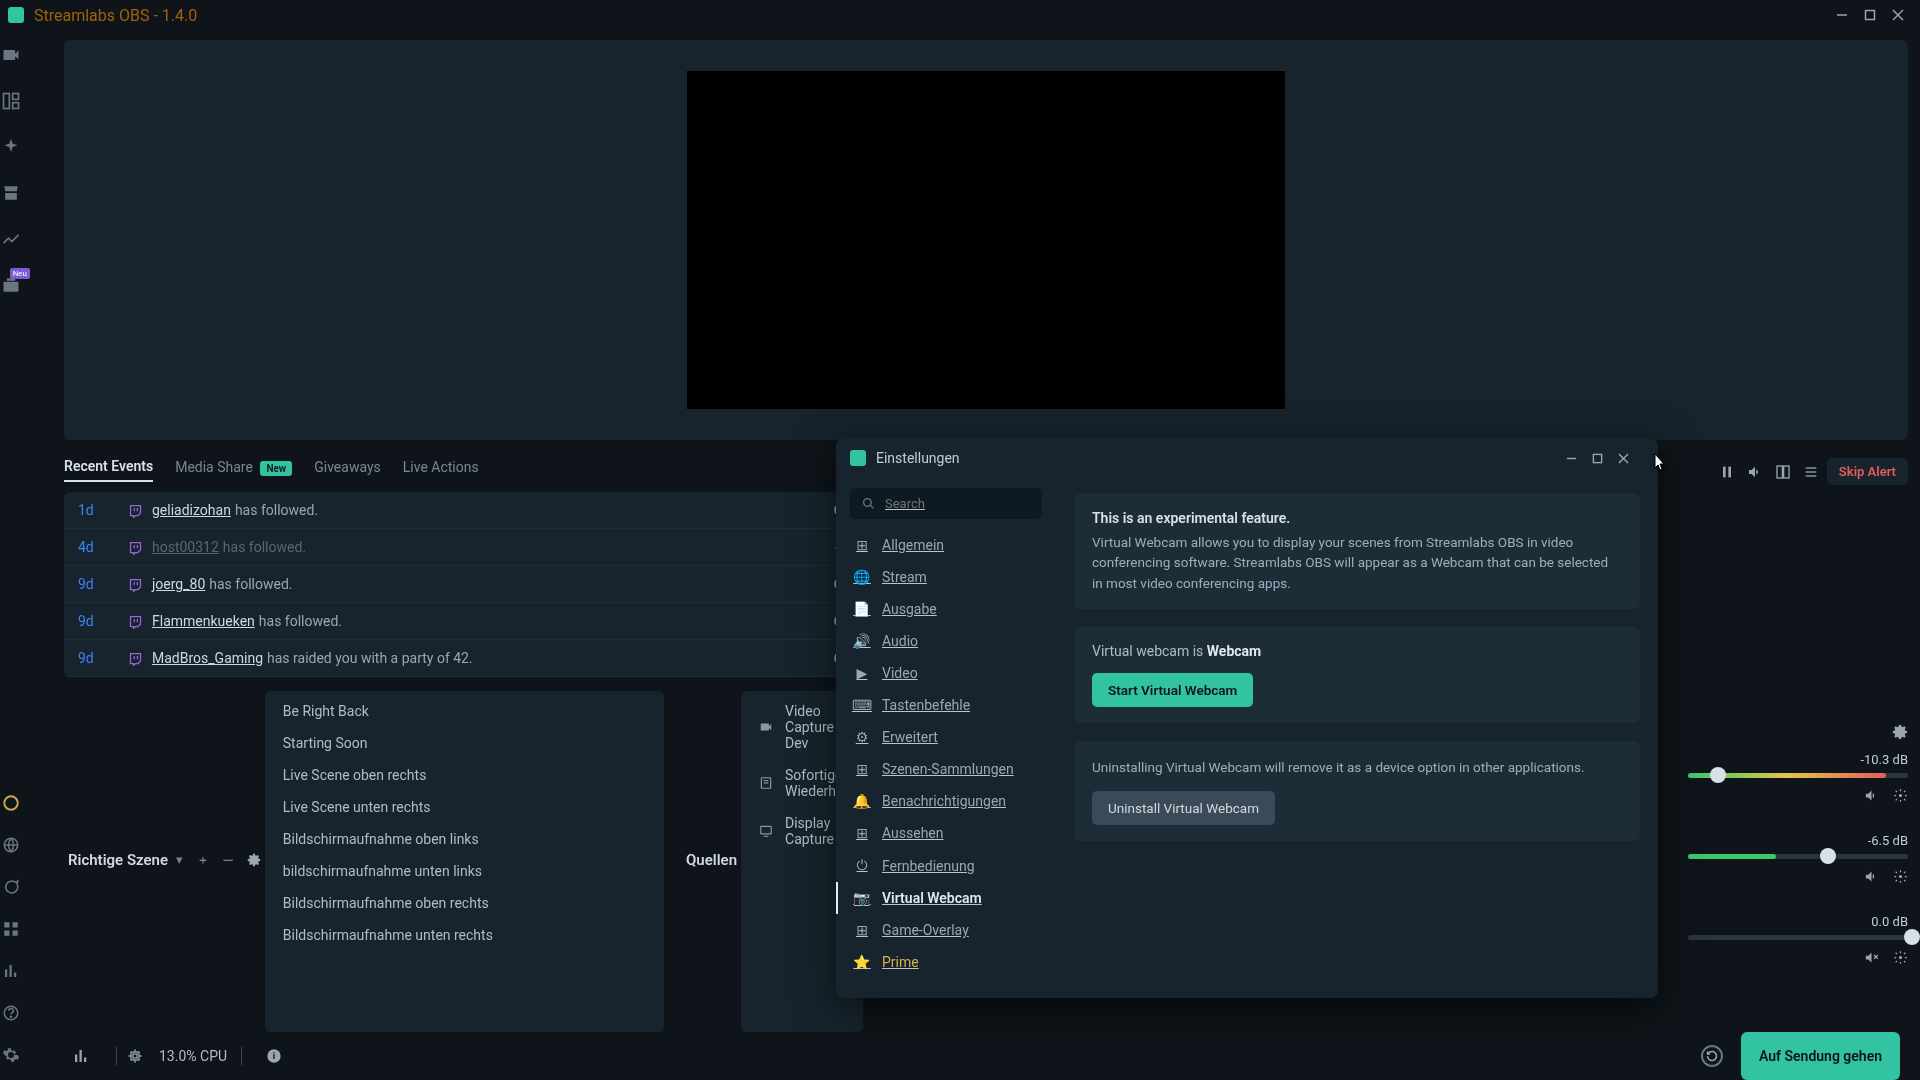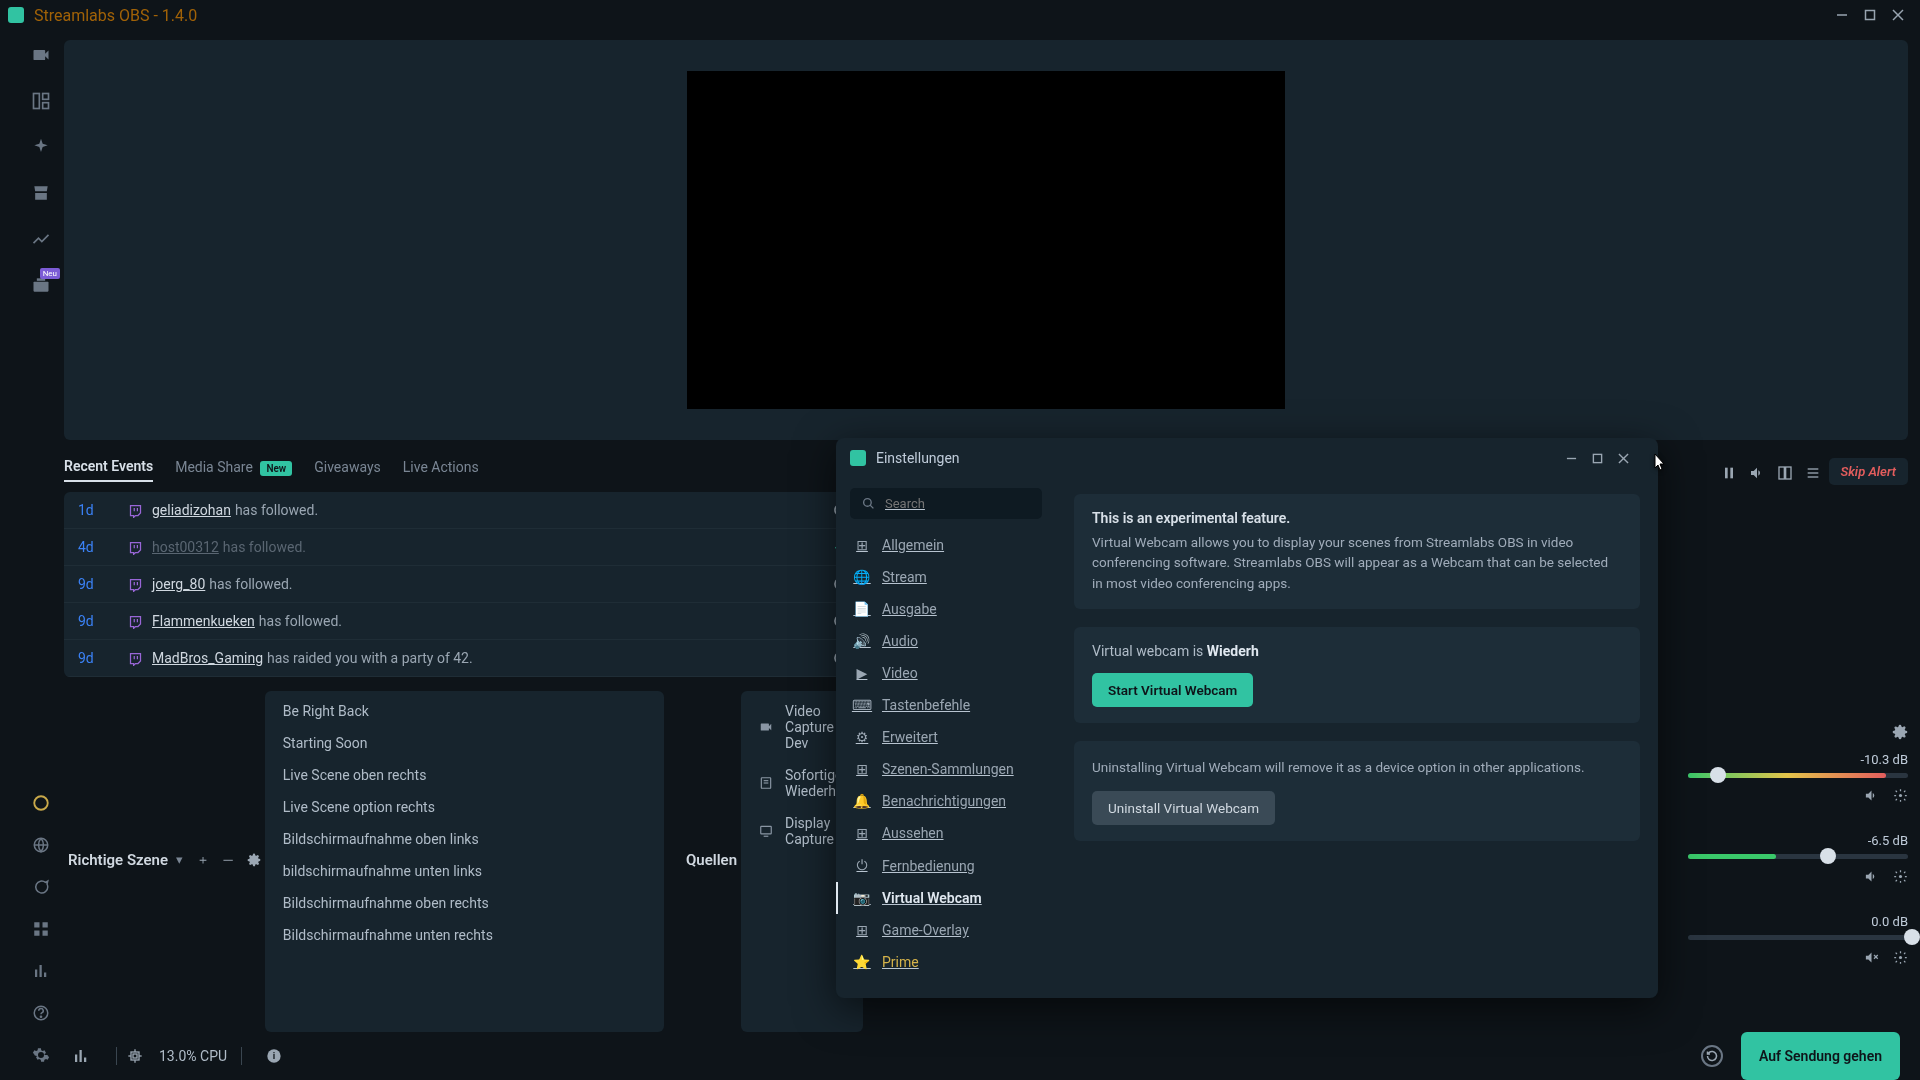--- a/index.html
+++ b/index.html
@@ -7,21 +7,21 @@
 
 
 .titlebar { height: 30px; background: #0e1419; display: flex; align-items: center; padding: 0 8px; }
 .titlebar .logo { width: 16px; height: 16px; background: #31c3a2; border-radius: 3px; margin-right: 10px; }
 .titlebar .title { color: #a16207; font-size: 16px; }
 .titlebar .spacer { flex: 1; }
 .titlebar .win-btn { width: 28px; height: 24px; display: flex; align-items: center; justify-content: center; color: #98a4b0; cursor: pointer; }
 
 
 .app { display: flex; height: calc(100% - 30px); }
-.left-rail { width: 52px; background: #0e1419; display: flex; flex-direction: column; align-items: flex-end; padding-top: 14px; gap: 24px; }
+.left-rail { width: 52px; background: #0e1419; display: flex; flex-direction: column; align-items: flex-start; padding-top: 14px; gap: 24px; }
 .left-rail .rail-icon { width: 22px; height: 22px; color: #6a7684; display: flex; align-items: center; justify-content: center; position: relative; }
 .left-rail .rail-icon .badge { position: absolute; top: -6px; right: -8px; background: #7c5cd6; color: #fff; font-size: 8px; padding: 1px 3px; border-radius: 2px; }
 .left-rail .rail-bottom { margin-top: auto; margin-bottom: 14px; display: flex; flex-direction: column; gap: 20px; align-items: center; }
 .left-rail .rail-icon.gold { color: #c9a94a; }
 
 .main { flex: 1; display: flex; flex-direction: column; }
 
 
 .preview-area { flex: 0 0 400px; background: #17242d; margin: 10px 12px 4px 12px; border-radius: 6px; display: flex; align-items: center; justify-content: center; position: relative; }
 .preview-inner { width: 598px; height: 338px; background: #000; }
@@ -52,21 +52,21 @@
 .panel-header .chev { margin-left: 8px; color: #7a8694; }
 .panel-header .spacer { flex: 1; }
 .panel-header .hicon { color: #9aa6b2; margin-left: 14px; cursor: pointer; }
 .panel-list { background: #17242d; border-radius: 6px; flex: 1; overflow: hidden; padding: 4px 0; }
 .panel-list .item { padding: 8px 18px; color: #b0bcc8; font-size: 14px; cursor: pointer; display: flex; align-items: center; gap: 12px; }
 .panel-list .item .src-icon { color: #8a96a4; width: 16px; }
 .panel-list::-webkit-scrollbar { width: 6px; }
 
 
 .right-widgets { flex: 1; margin-left: 18px; position: relative; }
-.toolbar-right { position: absolute; top: 6px; right: 0; display: flex; align-items: flex-end; gap: 4px; font-style: italic; }
+.toolbar-right { position: absolute; top: 6px; right: 0; display: flex; align-items: center; gap: 4px; }
 .toolbar-right .ticon { color: #9aa6b2; cursor: pointer; padding: 4px; }
 .toolbar-right .skip { background: #17242d; color: #e35d5d; padding: 6px 12px; border-radius: 5px; font-size: 13px; font-weight: 600; }
 
 .mixer { position: absolute; right: 0; top: 300px; width: 220px; }
 .mixer-row { margin-bottom: 30px; }
 .mixer-row .db { text-align: right; color: #c0ccda; font-size: 13px; margin-bottom: 6px; }
 .mixer-row .bar { height: 5px; background: #2a3540; border-radius: 3px; position: relative; margin-bottom: 10px; }
 .mixer-row .bar .fill { position: absolute; left: 0; top: 0; height: 100%; border-radius: 3px; }
 .mixer-row .bar .knob { position: absolute; width: 16px; height: 16px; background: #d8e0e8; border-radius: 8px; top: -6px; }
 .mixer-row .ctrls { display: flex; justify-content: flex-end; gap: 14px; }
@@ -342,21 +342,21 @@
                   <svg width="14" height="14" viewBox="0 0 24 24" fill="currentColor">
                     <circle cx="12" cy="12" r="3"></circle>
                     <path d="M19.4 15a1.65 1.65 0 0 0 .33 1.82l.06.06a2 2 0 1 1-2.83 2.83l-.06-.06a1.65 1.65 0 0 0-1.82-.33 1.65 1.65 0 0 0-1 1.51V21a2 2 0 1 1-4 0v-.09A1.65 1.65 0 0 0 9 19.4a1.65 1.65 0 0 0-1.82.33l-.06.06a2 2 0 1 1-2.83-2.83l.06-.06a1.65 1.65 0 0 0 .33-1.82 1.65 1.65 0 0 0-1.51-1H3a2 2 0 1 1 0-4h.09A1.65 1.65 0 0 0 4.6 9a1.65 1.65 0 0 0-.33-1.82l-.06-.06a2 2 0 1 1 2.83-2.83l.06.06a1.65 1.65 0 0 0 1.82.33H9a1.65 1.65 0 0 0 1-1.51V3a2 2 0 1 1 4 0v.09a1.65 1.65 0 0 0 1 1.51 1.65 1.65 0 0 0 1.82-.33l.06-.06a2 2 0 1 1 2.83 2.83l-.06.06a1.65 1.65 0 0 0-.33 1.82V9a1.65 1.65 0 0 0 1.51 1H21a2 2 0 1 1 0 4h-.09a1.65 1.65 0 0 0-1.51 1z"></path>
                   </svg>
                 </span>
             </div>
             <div class="panel-list" id="scenes-list">
                 <div class="item">Be Right Back</div>
                 <div class="item">Starting Soon</div>
                 <div class="item">Live Scene oben rechts</div>
-                <div class="item">Live Scene option rechts</div>
+                <div class="item">Live Scene unten rechts</div>
                 <div class="item">Bildschirmaufnahme oben links</div>
                 <div class="item">bildschirmaufnahme unten links</div>
                 <div class="item">Bildschirmaufnahme oben rechts</div>
                 <div class="item">Bildschirmaufnahme unten rechts</div>
               </div>
           </div>
           <div class="panel" style="flex:0 0 158px">
             <div class="panel-header">
               <span class="ptitle">Quellen</span>
             </div>
@@ -625,21 +625,21 @@
             <span>Prime</span>
           </div>
         </div>
     </div>
     <div class="modal-content">
       <div class="card">
         <div class="ch">This is an experimental feature.</div>
         <div class="cb">Virtual Webcam allows you to display your scenes from Streamlabs OBS in video conferencing software. Streamlabs OBS will appear as a Webcam that can be selected in most video conferencing apps.</div>
       </div>
       <div class="card">
-        <div class="status-line"><span>Virtual webcam is </span><b>Wiederh</b></div>
+        <div class="status-line"><span>Virtual webcam is </span><b>Webcam</b></div>
         <div class="btn-primary">Start Virtual Webcam</div>
       </div>
       <div class="card">
         <div class="cb" style="margin-bottom:14px">Uninstalling Virtual Webcam will remove it as a device option in other applications.</div>
         <div class="btn-secondary">Uninstall Virtual Webcam</div>
       </div>
     </div>
   </div>
 </div>
 

